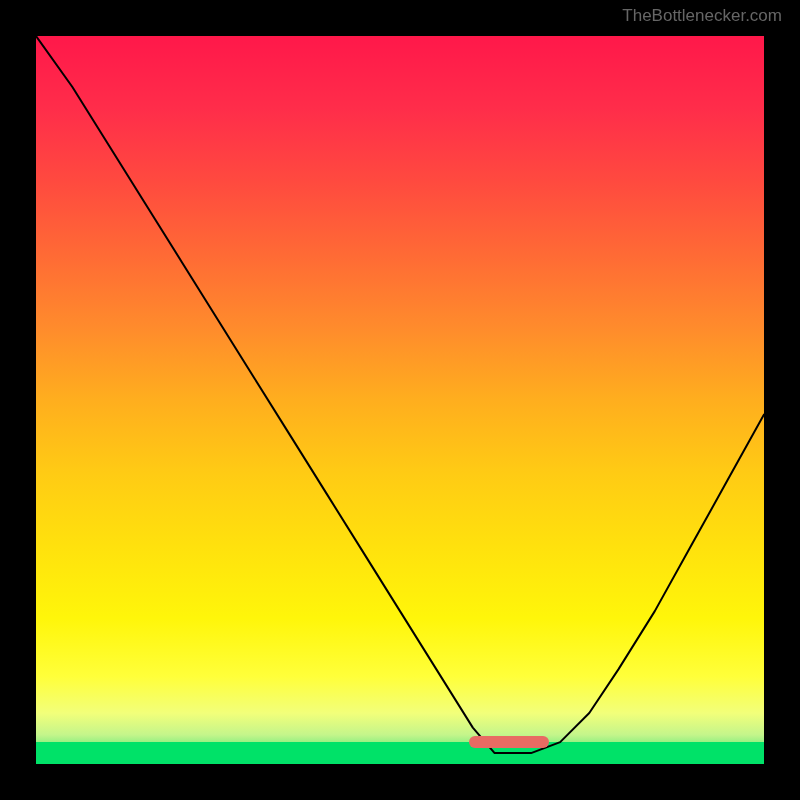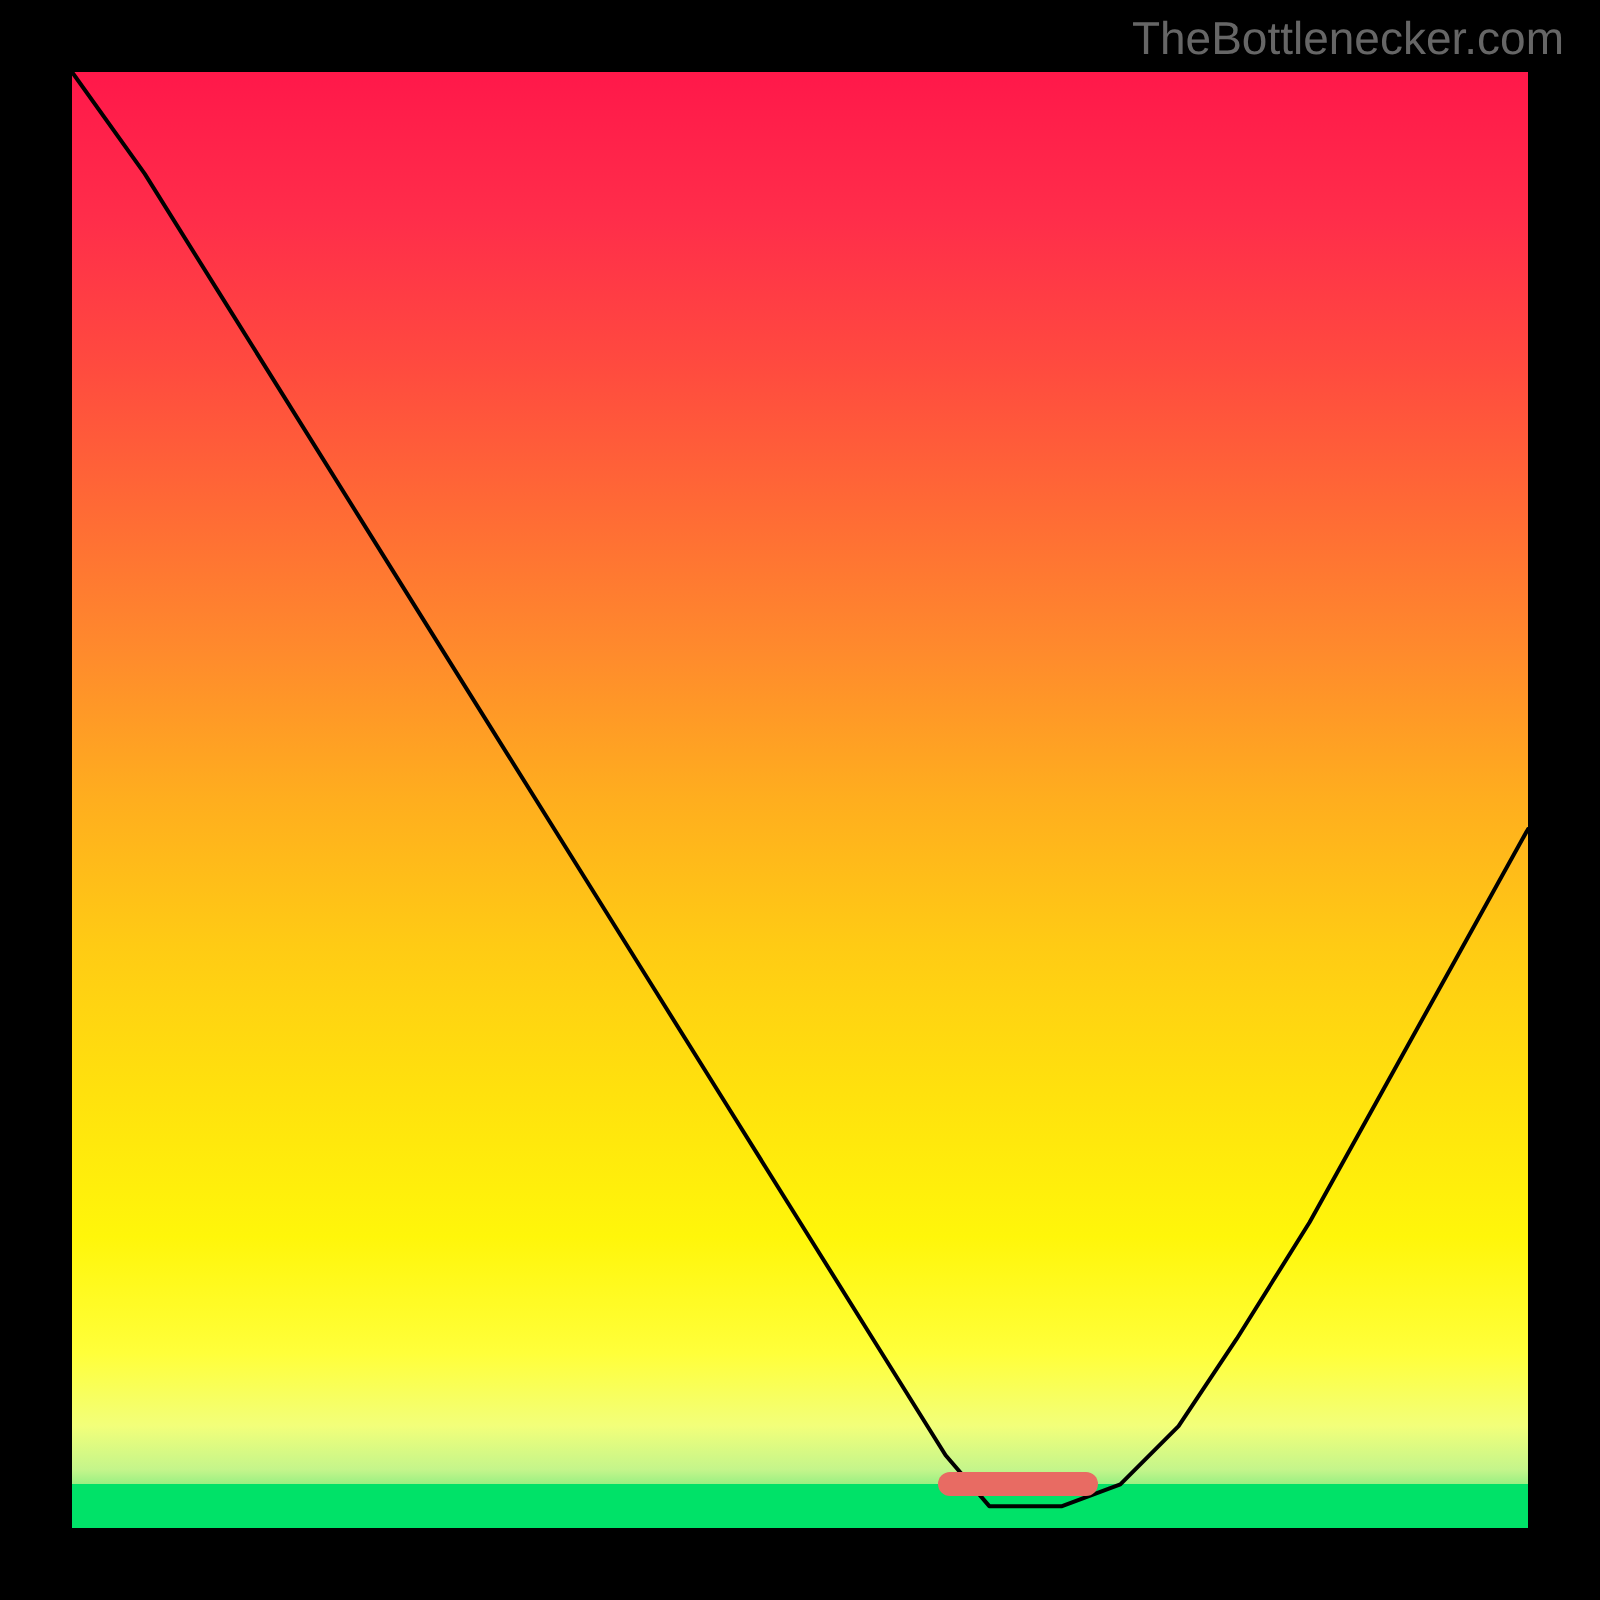--- a/index.html
+++ b/index.html
@@ -9,21 +9,21 @@
     height: 800px;
     background: #000;
     font-family: Arial, Helvetica, sans-serif;
     position: relative;
   }
   .watermark {
     position: absolute;
     top: 6px;
     right: 18px;
     color: #666;
-    font-size: 23px;
+    font-size: 17px;
     z-index: 20;
   }
   .chart-frame {
     position: absolute;
     left: 36px;
     top: 36px;
     width: 728px;
     height: 728px;
     background: #000;
   }

